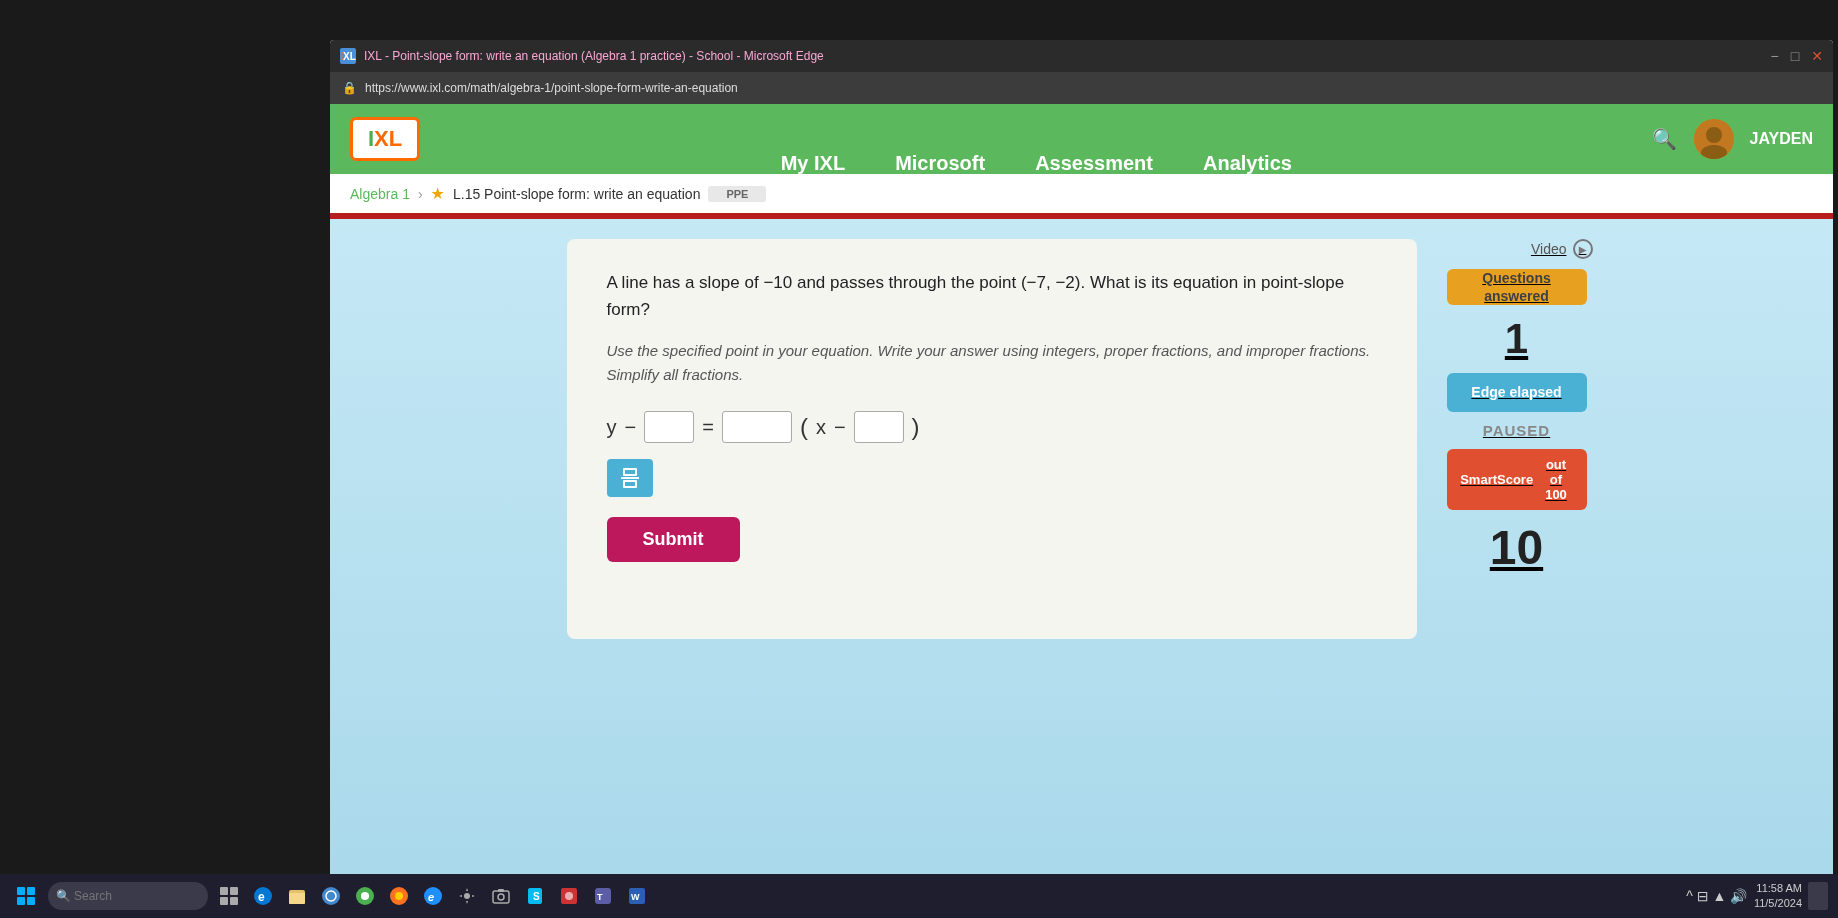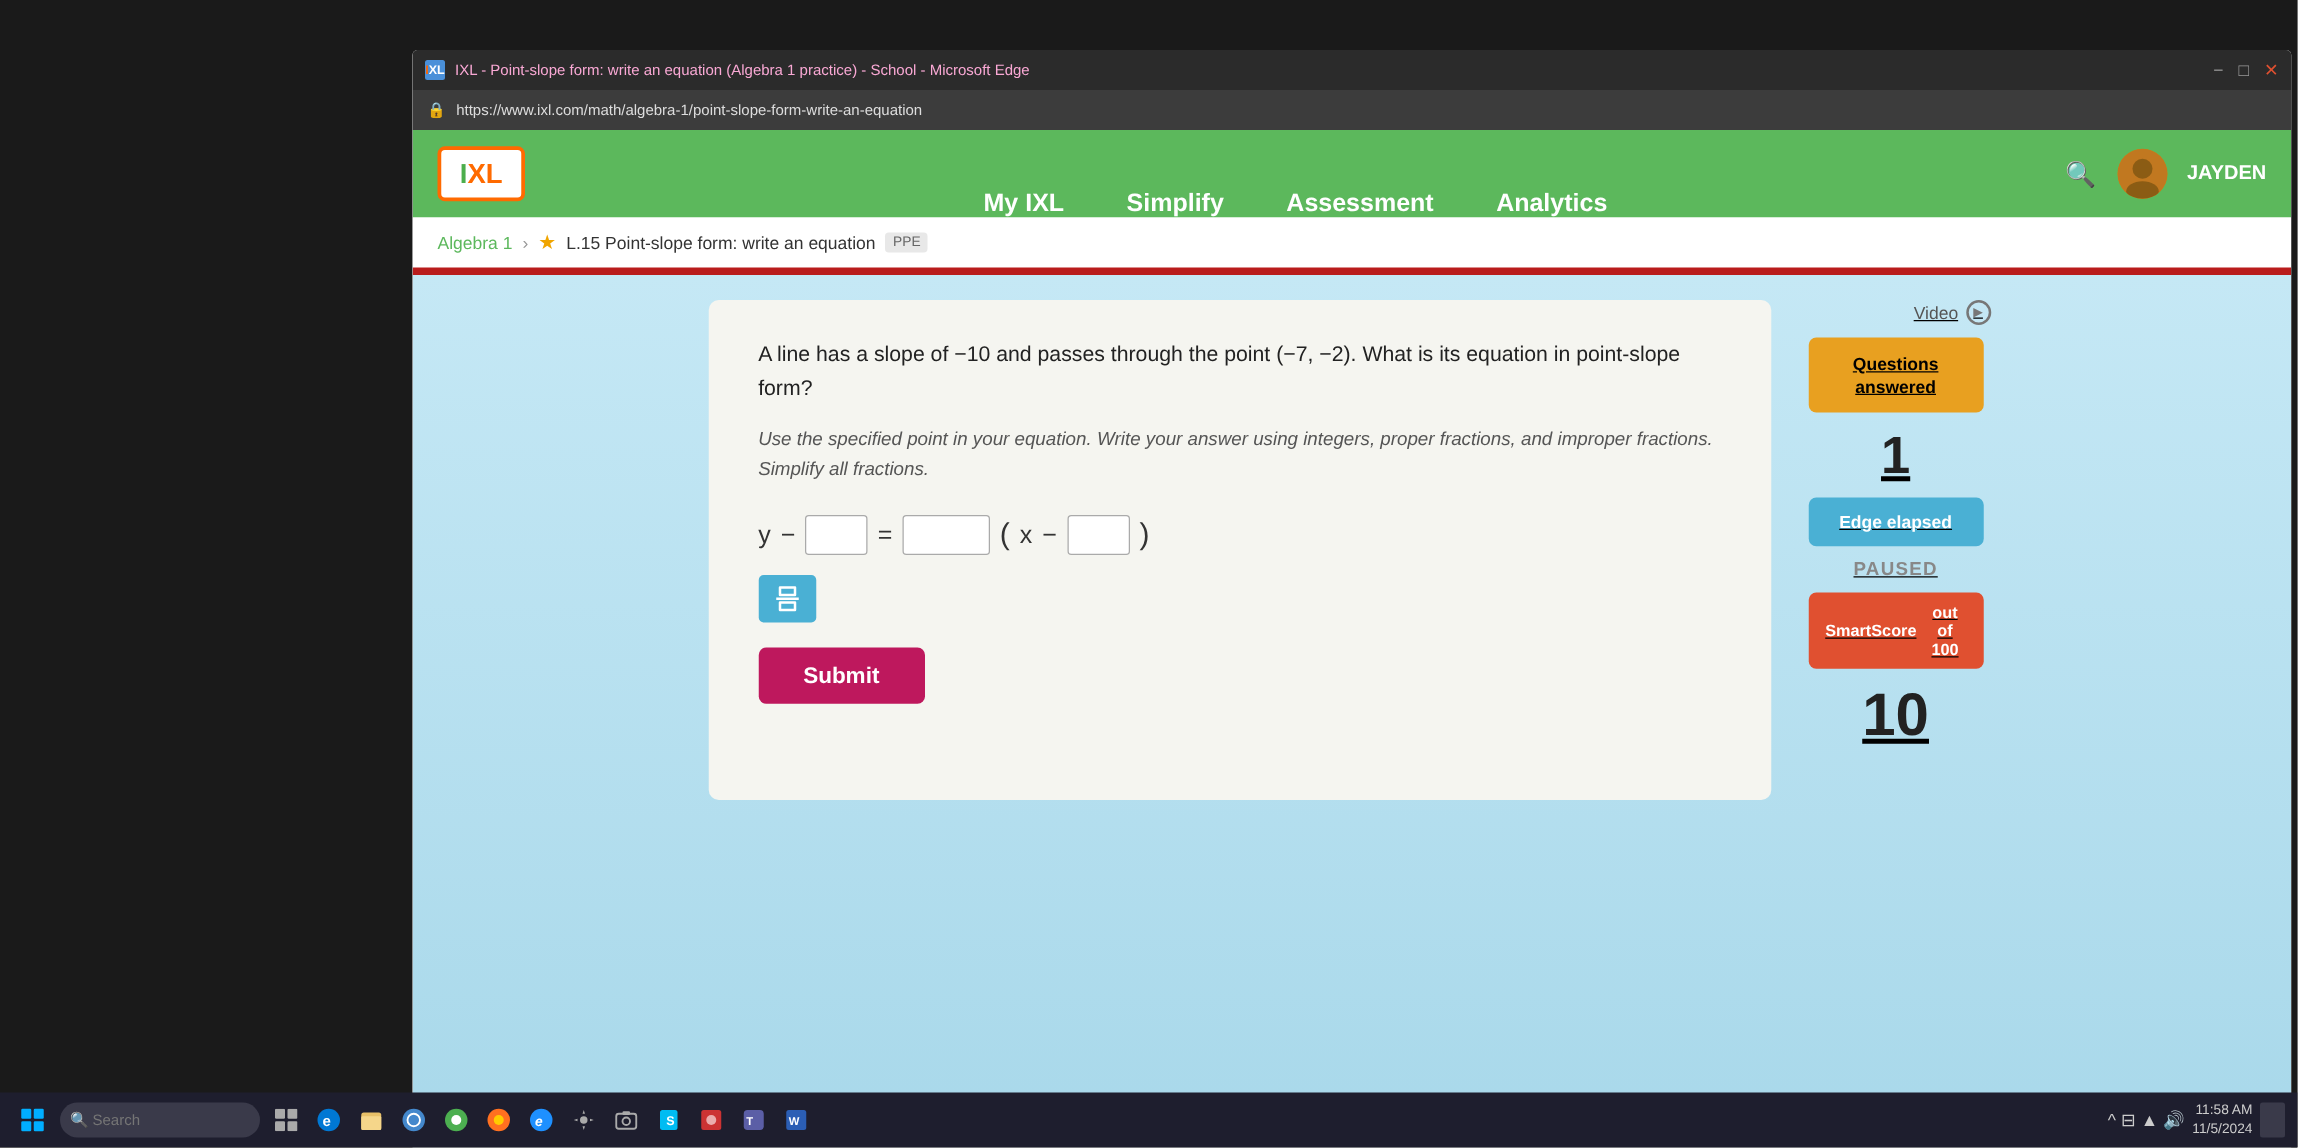--- a/index.html
+++ b/index.html
@@ -185,23 +185,23 @@
 
     .breadcrumb-current {
       color: #333;
       font-size: 14px;
     }
 
     .breadcrumb-badge {
       background: #e8e8e8;
       color: #666;
       font-size: 11px;
-      padding: 2px 6px;
+      padding: 2px 18px;
       border-radius: 3px;
-      font-weight: normal;
+      font-weight: bold;
     }
 
     
     .main-content {
       background: #b8e0f0;
       background: linear-gradient(to bottom, #c5e8f5, #a8d8ea);
       flex: 1;
       display: flex;
       align-items: flex-start;
       justify-content: center;
@@ -330,24 +330,24 @@
       width: 20px; height: 20px;
       border-radius: 50%;
       border: 2px solid #777;
       display: flex; align-items: center; justify-content: center;
       font-size: 10px;
       color: #777;
     }
 
     .questions-answered-btn {
       background: #e8a020;
-      color: #000000;
+      color: #404040;
       border: none;
       border-radius: 6px;
-      padding: 12px 16px;
+      padding: 0 16px;
       font-size: 14px;
       font-weight: bold;
       cursor: pointer;
       text-align: center;
       width: 140px;
       line-height: 1.3;
     }
 
     .questions-count {
       font-size: 42px;
@@ -534,21 +534,21 @@
   </div>
 
   <div class="ixl-app">
 
     <div class="ixl-navbar">
       <div class="ixl-logo">
         <span style="color:#4cae4c;">I</span><span style="color:#ff6a00;">XL</span>
       </div>
       <nav class="nav-links">
         <span class="nav-link">My IXL</span>
-        <span class="nav-link">Simplify</span>
+        <span class="nav-link">Microsoft</span>
         <span class="nav-link">Assessment</span>
         <span class="nav-link">Analytics</span>
       </nav>
       <div class="nav-right">
         <span class="search-icon-nav">🔍</span>
         <div class="user-avatar">
           <svg width="40" height="40" viewBox="0 0 40 40">
             <circle cx="20" cy="20" r="20" fill="#c17820"></circle>
             <circle cx="20" cy="16" r="8" fill="#8b5c14"></circle>
             <ellipse cx="20" cy="34" rx="13" ry="8" fill="#8b5c14"></ellipse>

